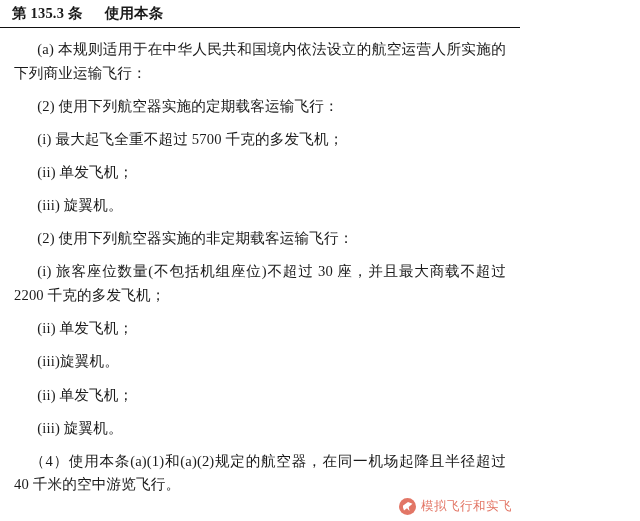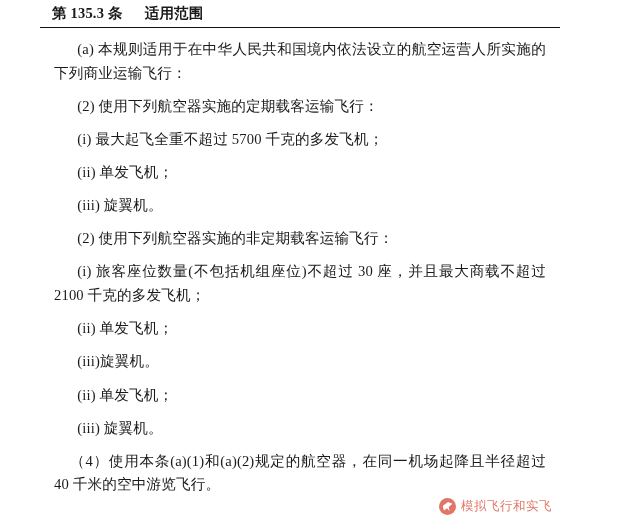--- a/index.html
+++ b/index.html
@@ -14,21 +14,20 @@
     color: #1a1a1a;
     overflow: hidden;
     position: relative;
   }
   .page {
     position: relative;
     width: 520px;
     height: 521px;
     box-sizing: border-box;
     padding: 0;
-    margin-left: 40px;
   }
   
   .section-header {
     display: flex;
     align-items: baseline;
     padding: 4px 10px 4px 12px;
     font-weight: bold;
     font-size: 14.5px;
     letter-spacing: 0.2px;
     border-bottom: 1.5px solid #111;
@@ -93,31 +92,31 @@
     letter-spacing: 0.5px;
   }
 </style>
 </head>
 <body>
 
 <div class="page">
 
   <div class="section-header">
     <span class="num">第 135.3 条</span>
-    <span class="title">适用范围</span>
+    <span class="title">使用本条</span>
   </div>
 
   <div class="body">
     <p class="ind1">(a) 本规则适用于在中华人民共和国境内依法设立的航空运营人所实施的下列商业运输飞行：</p>
     <p class="ind1">(2) 使用下列航空器实施的定期载客运输飞行：</p>
     <p class="ind1">(i) 最大起飞全重不超过 5700 千克的多发飞机；</p>
     <p class="ind1">(ii) 单发飞机；</p>
     <p class="ind1">(iii) 旋翼机。</p>
     <p class="ind1">(2) 使用下列航空器实施的非定期载客运输飞行：</p>
-    <p class="ind1">(i) 旅客座位数量(不包括机组座位)不超过 30 座，并且最大商载不超过 2100 千克的多发飞机；</p>
+    <p class="ind1">(i) 旅客座位数量(不包括机组座位)不超过 30 座，并且最大商载不超过 2200 千克的多发飞机；</p>
     <p class="ind1">(ii) 单发飞机；</p>
     <p class="ind1">(iii)旋翼机。</p>
     <p class="ind1">(ii) 单发飞机；</p>
     <p class="ind1">(iii) 旋翼机。</p>
     <p class="ind-half">（4）使用本条(a)(1)和(a)(2)规定的航空器，在同一机场起降且半径超过 40 千米的空中游览飞行。</p>
 
   </div>
 
   <div class="watermark">
     <span class="wm-badge"></span>

